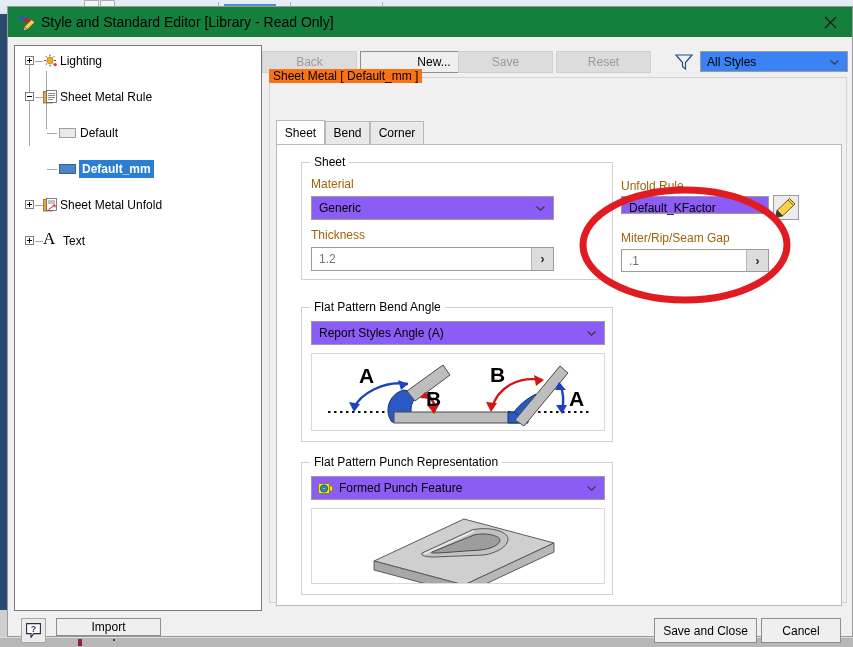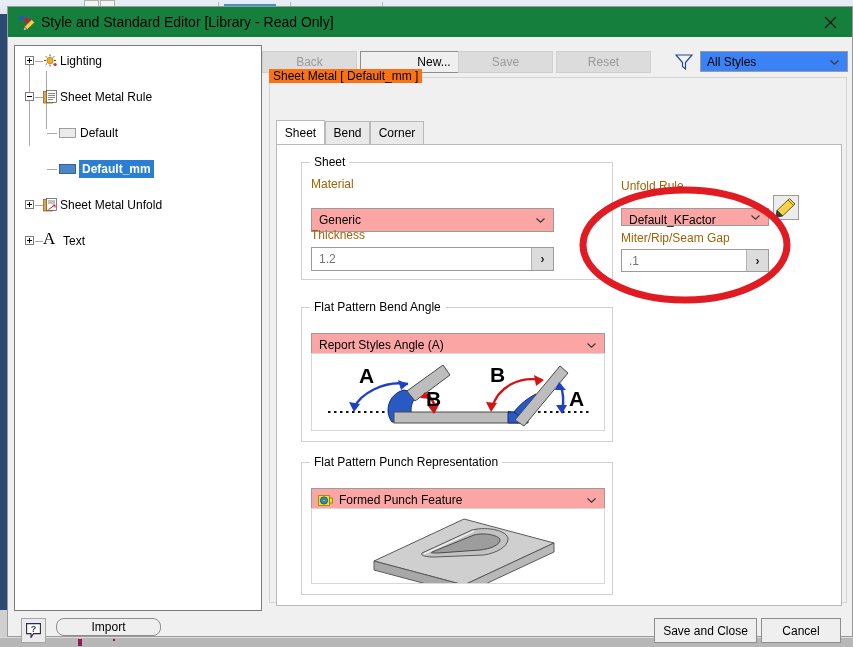--- a/index.html
+++ b/index.html
@@ -70,21 +70,21 @@
       display:flex;align-items:center;justify-content:center;padding:0 10px;cursor:default;
       border:1px solid #b9b9b9;background:#e9e9e9;}
   .tab.active{background:#fff;border-bottom-color:#fff;height:25px;font-weight:normal;}
   #tabpane{position:absolute;left:268px;top:137px;width:566px;height:462px;background:#fff;
       border:1px solid #b9b9b9;box-sizing:border-box;}
 
   
   .grp{position:absolute;border:1px solid #d0d0d0;box-sizing:border-box;}
   .grp-title{position:absolute;top:-8px;left:8px;background:#fff;padding:0 4px;font-size:12px;color:#000;}
   .fld-label{position:absolute;font-size:12px;color:#a16207;}
-  .combo{position:absolute;box-sizing:border-box;border:1px solid #9b9b9b;background:#fca5a5;margin-top:12px;}
+  .combo{position:absolute;box-sizing:border-box;border:1px solid #9b9b9b;background:#8b5cf6;}
   .combo .val{position:absolute;left:7px;top:4px;font-size:12px;color:#000;white-space:nowrap;}
   .txtbox{position:absolute;box-sizing:border-box;border:1px solid #9b9b9b;background:#fff;}
   .txtbox .val{position:absolute;left:7px;top:4px;font-size:12px;color:#737373;}
   .txtbox .more{position:absolute;right:0;top:0;bottom:0;width:21px;background:#dcdcdc;
       border-left:1px solid #b4b4b4;display:flex;align-items:center;justify-content:center;
       font-size:12px;font-weight:bold;color:#222;cursor:default;}
   .illus{position:absolute;border:1px solid #d8d8d8;background:#fff;box-sizing:border-box;overflow:hidden;}
 
   #pencil-btn{position:absolute;left:765px;top:188px;width:26px;height:25px;border:1px solid #9b9b9b;
       background:#ececec;box-sizing:border-box;}
@@ -353,21 +353,21 @@
       <path d="M13 3 L18.5 8.5" stroke="#6b5b12" stroke-width=".9" fill="none"></path>
     </svg>
   </div>
 
   <div id="help-btn">
     <svg width="15" height="15" viewBox="0 0 15 15">
       <path d="M0.6 0.6 H14.4 V10.6 H7.5 L5 14.4 L5 10.6 H0.6 Z" fill="#fff" stroke="#2a2a4a" stroke-width="1.1"></path>
       <text x="7.5" y="8.6" text-anchor="middle" font-family="Liberation Sans, sans-serif" font-size="9" font-weight="bold" fill="#2a3a6a">?</text>
     </svg>
   </div>
-  <div class="btn norm" style="left:48px;top:611px;width:105px;height:18px;border-radius:8px;">Import</div>
+  <div class="btn norm" style="left:48px;top:611px;width:105px;height:18px;">Import</div>
   <div class="btn norm" style="left:646px;top:611px;width:103px;height:25px;">Save and Close</div>
   <div class="btn norm" style="left:753px;top:611px;width:80px;height:25px;">Cancel</div>
 
 </div>
 
 <svg id="red-ellipse" viewBox="0 0 214 118">
   <ellipse cx="107" cy="59" rx="102" ry="55" fill="none" stroke="#e11b22" stroke-width="7"></ellipse>
 </svg>
 
 </body></html>

